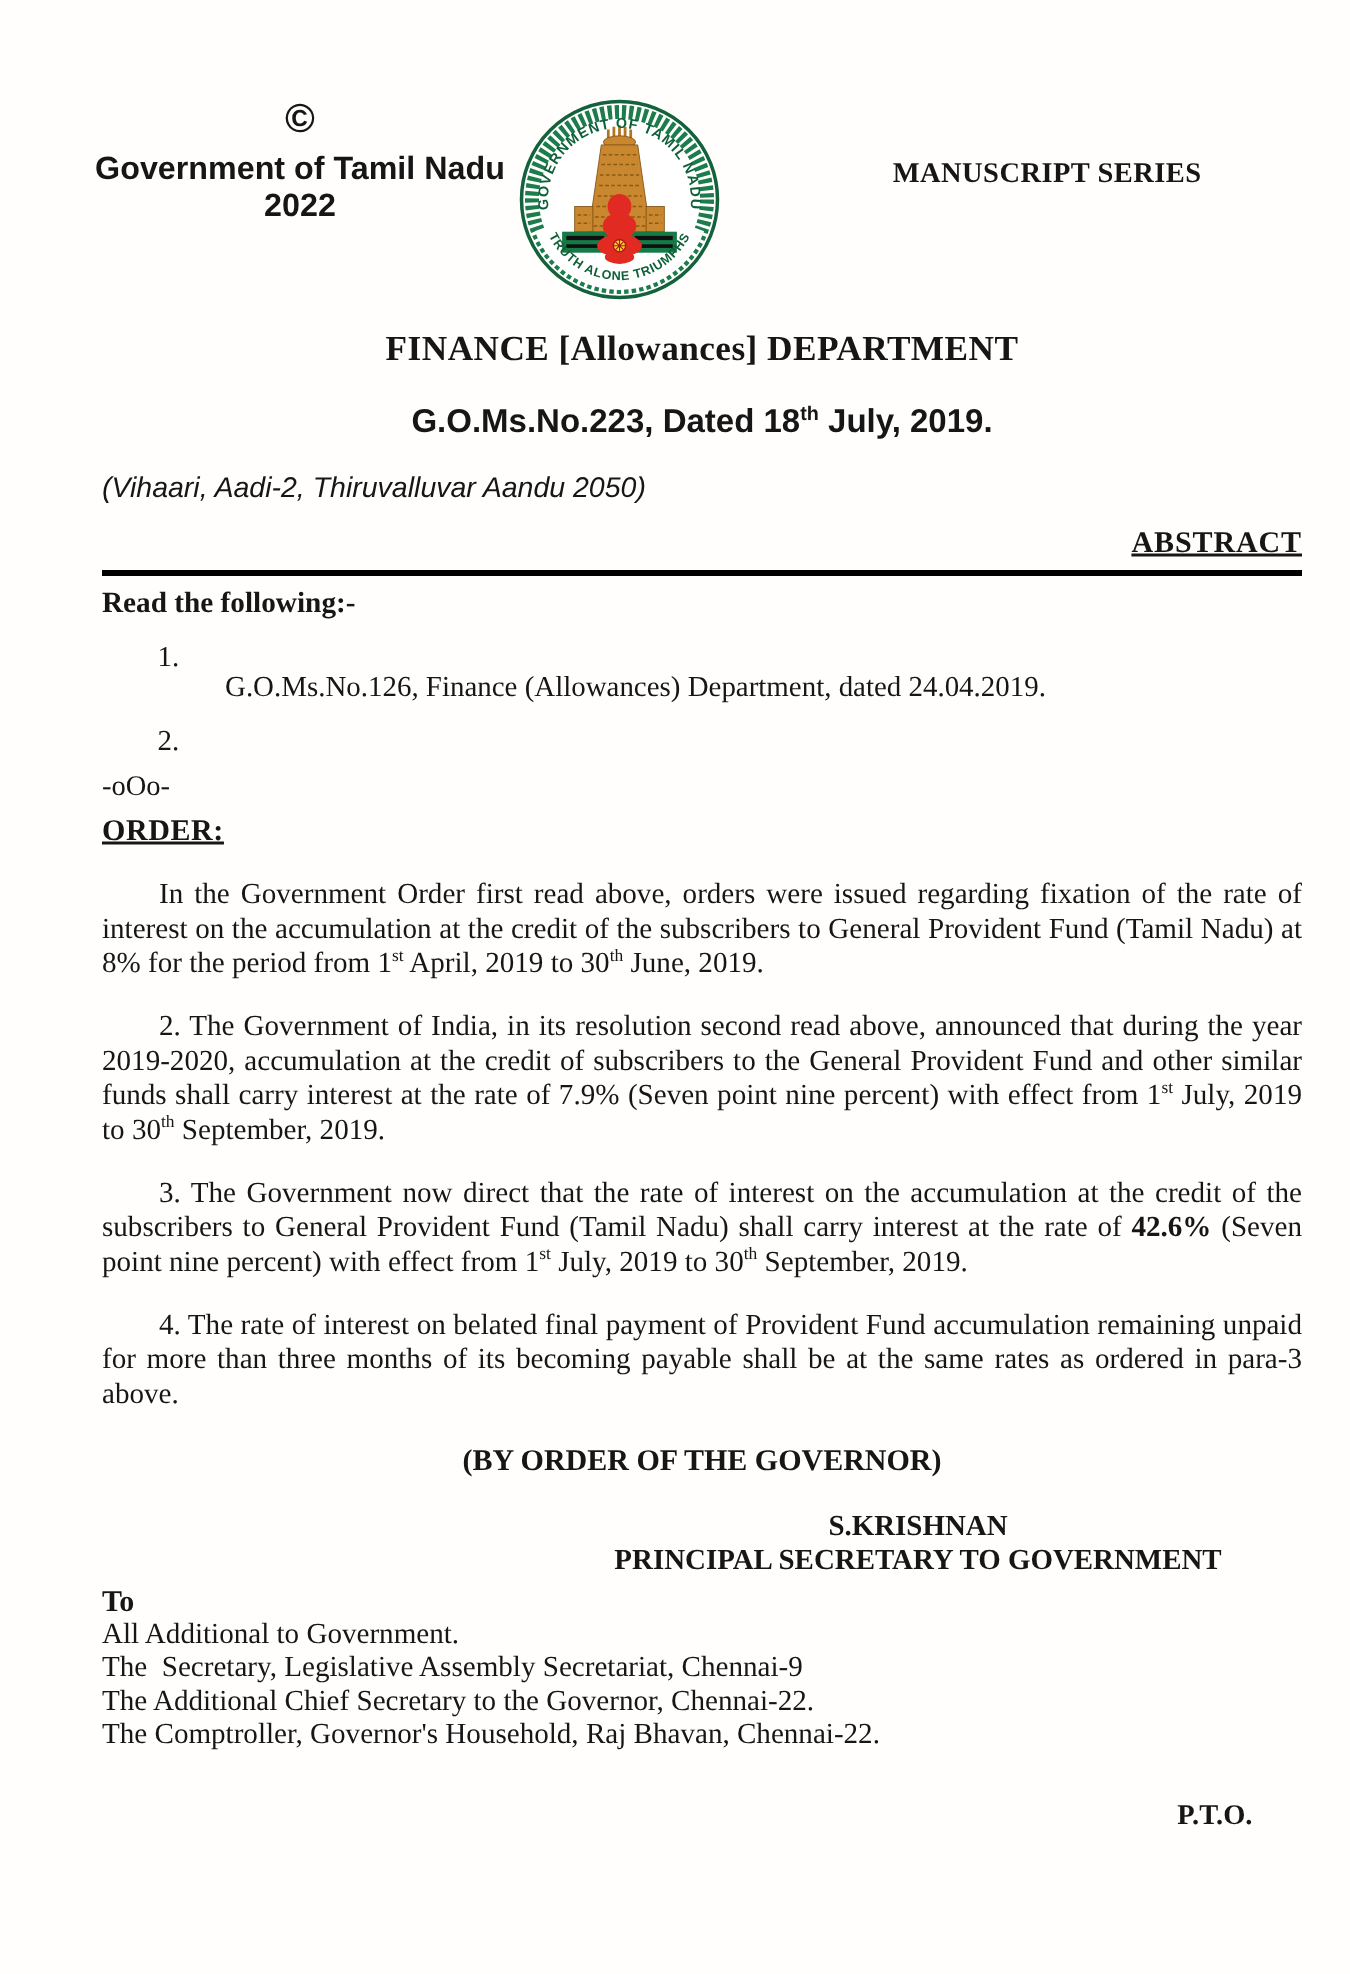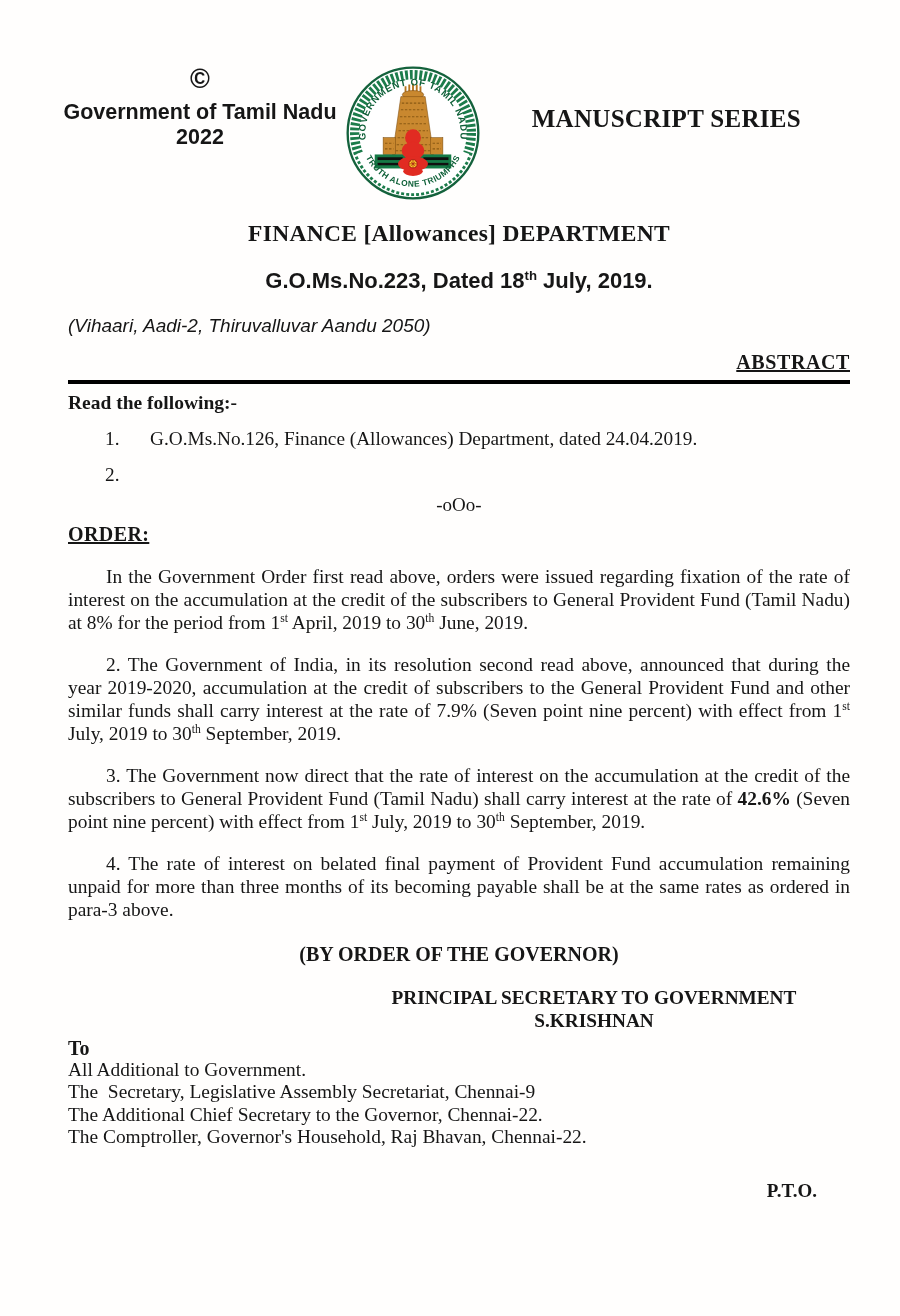--- a/index.html
+++ b/index.html
@@ -13,37 +13,37 @@
     margin:0 auto;
   }
   
   .hdr{position:relative;height:206px;}
   .hdr-left{position:absolute;left:62px;top:66px;width:276px;text-align:center;
             font-family:"Liberation Sans","DejaVu Sans",sans-serif;font-weight:bold;}
   .copy{font-size:27px;line-height:1;margin-bottom:7px;}
   .gov{font-size:21.5px;line-height:25px;}
   .hdr-center{position:absolute;left:343px;top:60px;}
   .hdr-right{position:absolute;right:99px;top:105px;
-             font-weight:bold;font-size:25px;letter-spacing:.3px;}
+             font-weight:bold;font-size:19px;letter-spacing:.3px;}
   
-  .content{padding:0 50px 0 68px;}
+  .content{padding:0 32px 0 68px;}
   .dept{text-align:center;font-size:23.5px;font-weight:bold;margin:14px 0 0;letter-spacing:.3px;}
   .go{text-align:center;font-family:"Liberation Sans","DejaVu Sans",sans-serif;
       font-size:22px;font-weight:bold;margin:21px 0 0;}
   .cal{text-align:left;font-family:"Liberation Sans","DejaVu Sans",sans-serif;
        font-style:italic;font-size:19px;margin-top:21px;}
   .abs-h{text-align:right;font-weight:bold;font-size:20px;text-decoration:underline;
          margin-top:14px;letter-spacing:.6px;}
   .abs-body{margin:10px 0 0;text-align:justify;font-size:19.3px;line-height:21.5px;}
   .rule{border-top:4px solid #000;margin-top:6px;}
   .read-h{font-weight:bold;font-size:19.5px;margin-top:8px;}
   .ref{display:flex;margin-top:13px;}
   .ref-no{flex:0 0 82px;box-sizing:border-box;padding-left:37px;font-size:19.3px;line-height:23px;}
-  .ref-text{flex:1;text-align:justify;font-size:19.3px;line-height:23px;}
-  .ooo{text-align:center;font-size:19px;margin-top:8px;}
+  .ref-text{flex:1;text-align:justify;font-size:19.3px;line-height:23px;margin-top:20px;}
+  .ooo{text-align:left;font-size:19px;margin-top:8px;}
   .order-h{font-weight:bold;font-size:20px;text-decoration:underline;margin-top:7px;letter-spacing:.4px;}
   .para{text-align:justify;text-indent:38px;font-size:19.4px;line-height:23px;margin:19px 0 0;}
   .byorder{text-align:center;font-weight:bold;font-size:20px;margin-top:22px;}
   .sig{width:512px;margin:21px 0 0 auto;text-align:center;font-weight:bold;
        font-size:19.3px;line-height:22.5px;}
   .to{font-weight:bold;font-size:20px;margin-top:5px;line-height:22px;}
   .recipient{font-size:19.4px;line-height:22.3px;white-space:pre-wrap;}
   .pto{text-align:right;font-weight:bold;font-size:19px;margin-top:32px;padding-right:33px;}
   sup{font-size:.6em;line-height:0;vertical-align:super;}
   .b{font-weight:bold;}
@@ -134,22 +134,22 @@
     <div class="order-h">ORDER:</div>
 
     <p class="para"><span>In the Government Order first read above, orders were issued regarding fixation of the rate of interest on the accumulation at the credit of the subscribers to General Provident Fund (Tamil Nadu) at 8% for the period from 1</span><sup>st</sup><span> April, 2019 to 30</span><sup>th</sup><span> June, 2019.</span></p>
     <p class="para"><span>2. The Government of India, in its resolution second read above, announced that during the year 2019-2020, accumulation at the credit of subscribers to the General Provident Fund and other similar funds shall carry interest at the rate of 7.9% (Seven point nine percent) with effect from 1</span><sup>st</sup><span> July, 2019 to 30</span><sup>th</sup><span> September, 2019.</span></p>
     <p class="para"><span>3. The Government now direct that the rate of interest on the accumulation at the credit of the subscribers to General Provident Fund (Tamil Nadu) shall carry interest at the rate of </span><span class="b">42.6%</span><span> (Seven point nine percent) with effect from 1</span><sup>st</sup><span> July, 2019 to 30</span><sup>th</sup><span> September, 2019.</span></p>
     <p class="para"><span>4. The rate of interest on belated final payment of Provident Fund accumulation remaining unpaid for more than three months of its becoming payable shall be at the same rates as ordered in para-3 above.</span></p>
 
     <div class="byorder">(BY ORDER OF THE GOVERNOR)</div>
 
     <div class="sig">
+      <div>S.KRISHNAN</div>
       <div>PRINCIPAL SECRETARY TO GOVERNMENT</div>
-      <div>S.KRISHNAN</div>
     </div>
 
     <div class="to">To</div>
     <div class="recipient">All Additional to Government.</div>
     <div class="recipient">The  Secretary, Legislative Assembly Secretariat, Chennai-9</div>
     <div class="recipient">The Additional Chief Secretary to the Governor, Chennai-22.</div>
     <div class="recipient">The Comptroller, Governor's Household, Raj Bhavan, Chennai-22.</div>
 
     <div class="pto">P.T.O.</div>
   </div>

